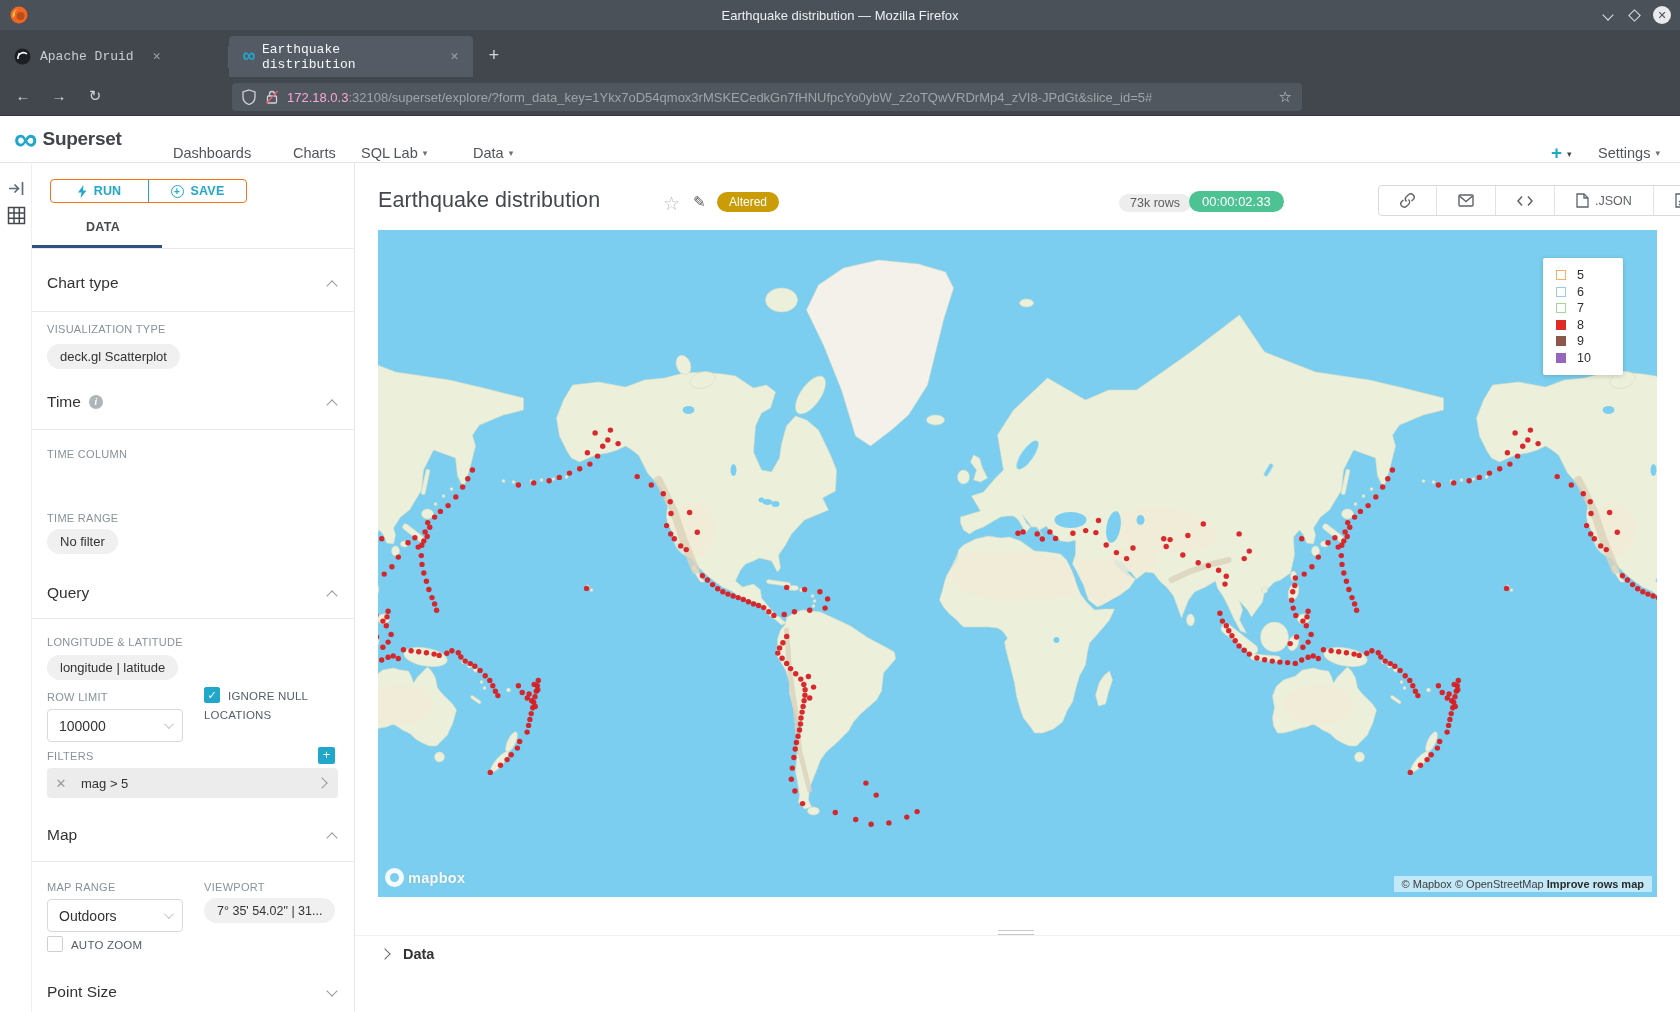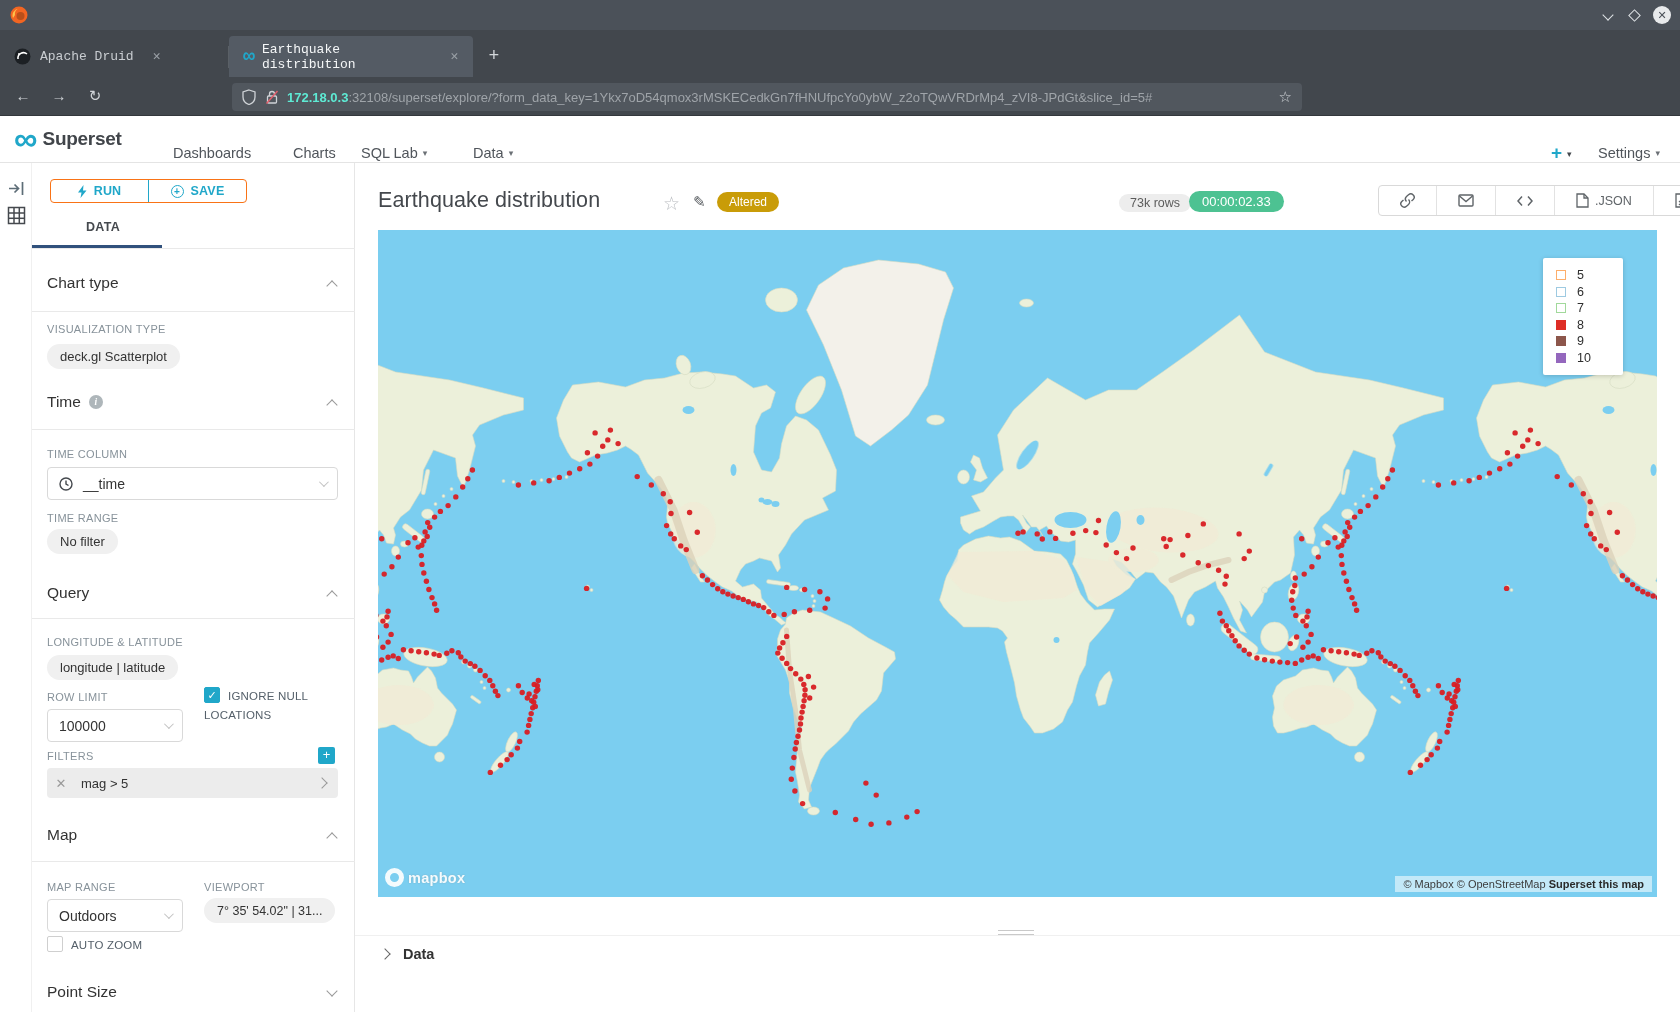--- a/index.html
+++ b/index.html
@@ -18,21 +18,21 @@
   #tabbar { left:0; top:30px; width:1680px; height:47px; background:#42474d; display:flex; align-items:flex-end;font-family:Liberation Mono, monospace; }
   .tab { height:41px; display:flex; align-items:center; padding:0 10px 0 14px; color:#c9cdd1; font-size:13px; position:relative; }
   .tab .tab-close { margin-left:14px; color:#9aa0a6; font-size:13px; width:18px; height:18px; text-align:center; line-height:18px; border-radius:3px; }
   .tab.active { background:#545b64; border-radius:4px 4px 0 0; color:#f5f7f8; }
   .tab-sep { width:1px; height:22px; background:#5a6066; margin-bottom:9px; }
   #newtab { width:26px; height:26px; margin:0 0 7px 8px; color:#d3d7da; font-size:18px; text-align:center; line-height:25px; border-radius:4px; }
   #urlbar { left:0; top:77px; width:1680px; height:39px; background:#42474d; border-bottom:1px solid #33373c; display:flex; align-items:center; }
   .nav-ic { width:26px; height:26px; color:#cfd3d7; font-size:15px; text-align:center; line-height:26px; margin-left:10px; border-radius:4px; }
   #urlfield { position:absolute; left:232px; top:6px; width:1070px; height:28px; background:#51575e; border-radius:4px; display:flex; align-items:center; padding:0 10px; }
   #urltext { font-size:13px; color:#9fa4a9; white-space:nowrap; overflow:hidden; flex:1; margin-left:8px; }
-  #urltext b { color:#5eead4; font-weight:bold; }
+  #urltext b { color:#f9a8d4; font-weight:normal; }
   .fx-right-ic { position:absolute; top:82px; width:26px; height:26px; display:flex; align-items:center; justify-content:center; }
 
   
   #appnav { left:0; top:116px; width:1680px; height:47px; background:#fff; border-bottom:1px solid #e4e4e4; display:flex; align-items:center; }
   #brand { display:flex; align-items:center; margin-left:14px; }
   #brand .inf { color:#20a7c9; font-size:33px; font-weight:bold; line-height:30px; margin-right:7px; letter-spacing:-2px; }
   #brand .bname { font-size:19px; font-weight:bold; color:#41454a; letter-spacing:-0.3px; }
   .navlink { font-size:14.5px; color:#50555b; position:absolute; top:15px;margin-top:14px; }
   .caret { font-size:9px; color:#6b7075; margin-left:5px; vertical-align:2px; }
 
@@ -104,20 +104,21 @@
 <body>
 
 <div id="screen">
 
   <div id="titlebar" class="abs">
     <svg class="abs" style="left:10px;top:6px" width="18" height="18">
       <circle cx="9" cy="9" r="8.5" fill="#f26522"></circle>
       <path d="M3,12 A7,7 0 0 1 9,2.5 A6,6 0 0 0 5,9 Z" fill="#ffc24a"></path>
       <circle cx="10.5" cy="10" r="4" fill="#b94f1a"></circle>
     </svg>
+    <span id="fx-title">Earthquake distribution — Mozilla Firefox</span>
     <span class="winctl" style="right:62px">
         <span class="chev down" style="border-color:#dfe3e6"></span>
       </span>
     <span class="winctl" style="right:36px">
         <span style="display:inline-block;width:9px;height:9px;border:1.5px solid #dfe3e6;transform:rotate(45deg)"></span>
       </span>
     <span class="winctl" style="right:8px">
         <span style="display:inline-block;width:18px;height:18px;border-radius:50%;background:#e8eaec;color:#4b5159;font-size:11px;line-height:18px;text-align:center;font-weight:bold">✕</span>
       </span>
   </div>
@@ -257,28 +258,20 @@
     <span class="sect-title" style="top:111px">Chart type</span>
     <span class="chev up sect-chev" style="top:119px"></span>
     <div class="hdiv" style="top:148px"></div>
     <span class="ulabel" style="top:160px">VISUALIZATION TYPE</span>
     <span class="pill" style="left:15px;top:181px">deck.gl Scatterplot</span>
 
     <span class="sect-title" style="top:230px"><span>Time</span><span class="info-ic">i</span></span>
     <span class="chev up sect-chev" style="top:238px"></span>
     <div class="hdiv" style="top:266px"></div>
     <span class="ulabel" style="top:285px">TIME COLUMN</span>
-    <div class="select" style="left:15px;top:304px;width:291px">
-      <svg width="14" height="14" style="margin-right:10px">
-          <circle cx="7" cy="7" r="6" fill="none" stroke="#45494e" stroke-width="1.4"></circle>
-          <path d="M7,3.5 V7 L9.5,8.5" stroke="#45494e" stroke-width="1.4" fill="none"></path>
-        </svg>
-      <span>__time</span>
-      <span class="sel-chev"></span>
-    </div>
     <span class="ulabel" style="top:349px">TIME RANGE</span>
     <span class="pill" style="left:15px;top:366px">No filter</span>
 
     <span class="sect-title" style="top:421px">Query</span>
     <span class="chev up sect-chev" style="top:429px"></span>
     <div class="hdiv" style="top:455px"></div>
     <span class="ulabel" style="top:473px">LONGITUDE &amp; LATITUDE</span>
     <span class="pill" style="left:15px;top:492px">longitude | latitude</span>
     <span class="ulabel" style="top:528px">ROW LIMIT</span>
     <div class="select" style="left:15px;top:546px;width:136px">
@@ -844,21 +837,21 @@
             <span class="lg-sw" style="background: rgb(148, 103, 189);"></span>
             <span class="lg-lb">10</span>
           </div>
         </div>
       <div id="mb-logo">
         <span class="mb-circ"></span>
         <span class="mb-txt">mapbox</span>
       </div>
       <div id="attrib">
         <span>© Mapbox © OpenStreetMap</span>
-        <b>Superset this map</b>
+        <b>Improve rows map</b>
       </div>
     </div>
 
     <span id="grip">
         <i></i>
         <i></i>
       </span>
     <div id="dp-divider"></div>
     <div id="data-row">
       <span class="chev right" style="border-color:#666"></span>

